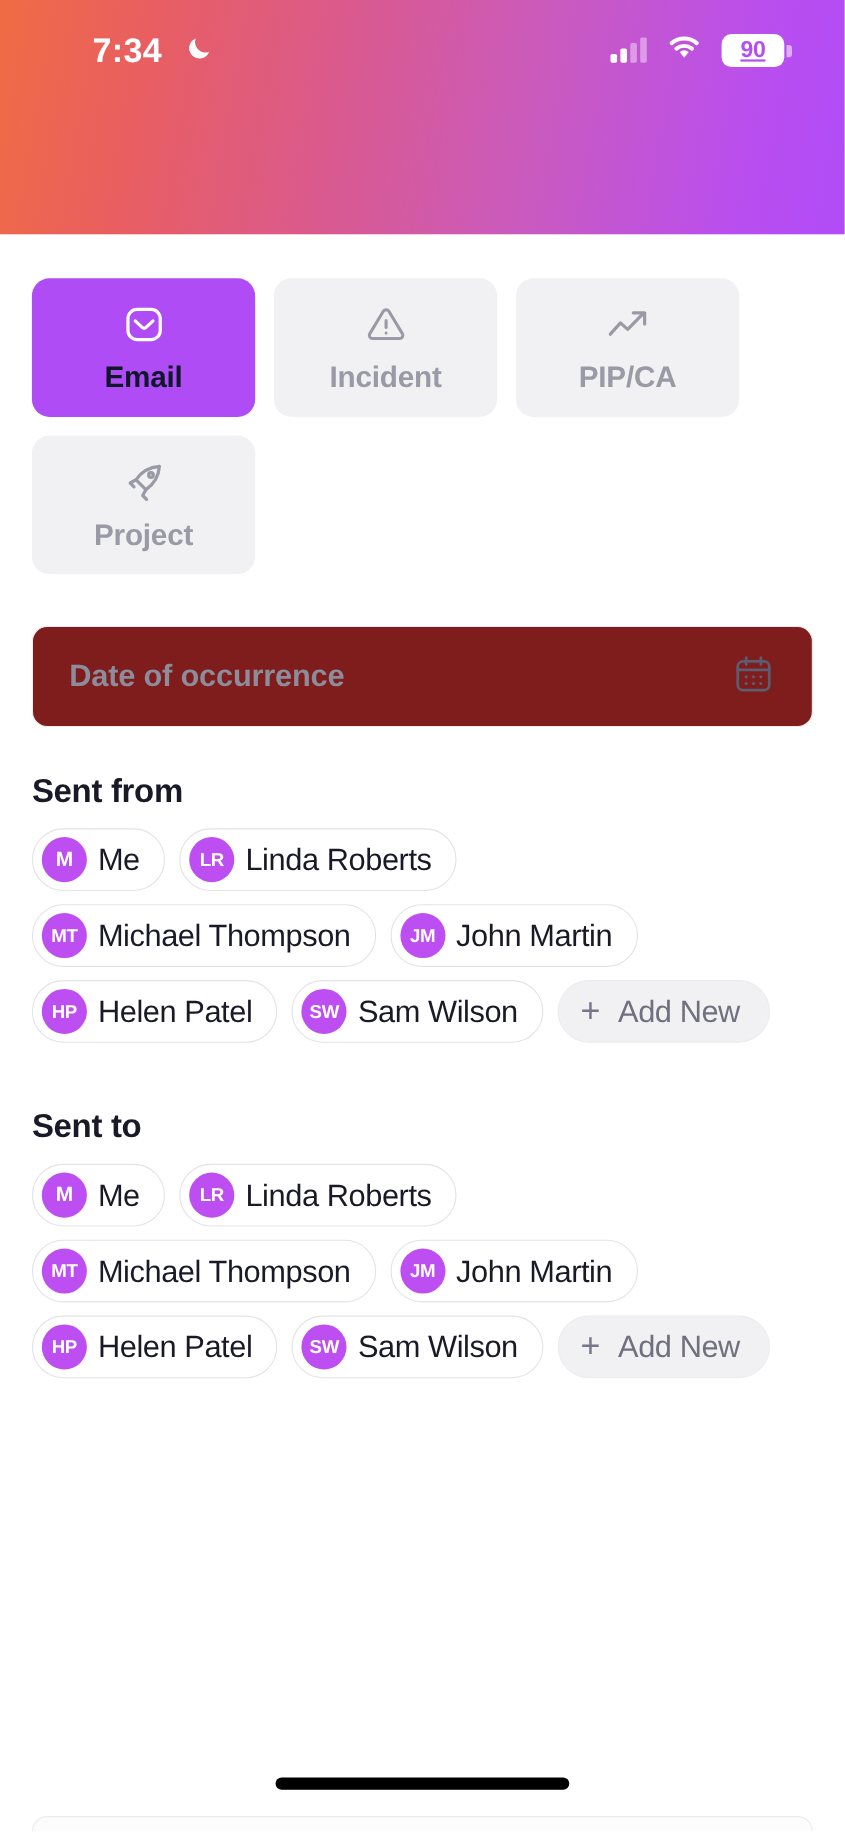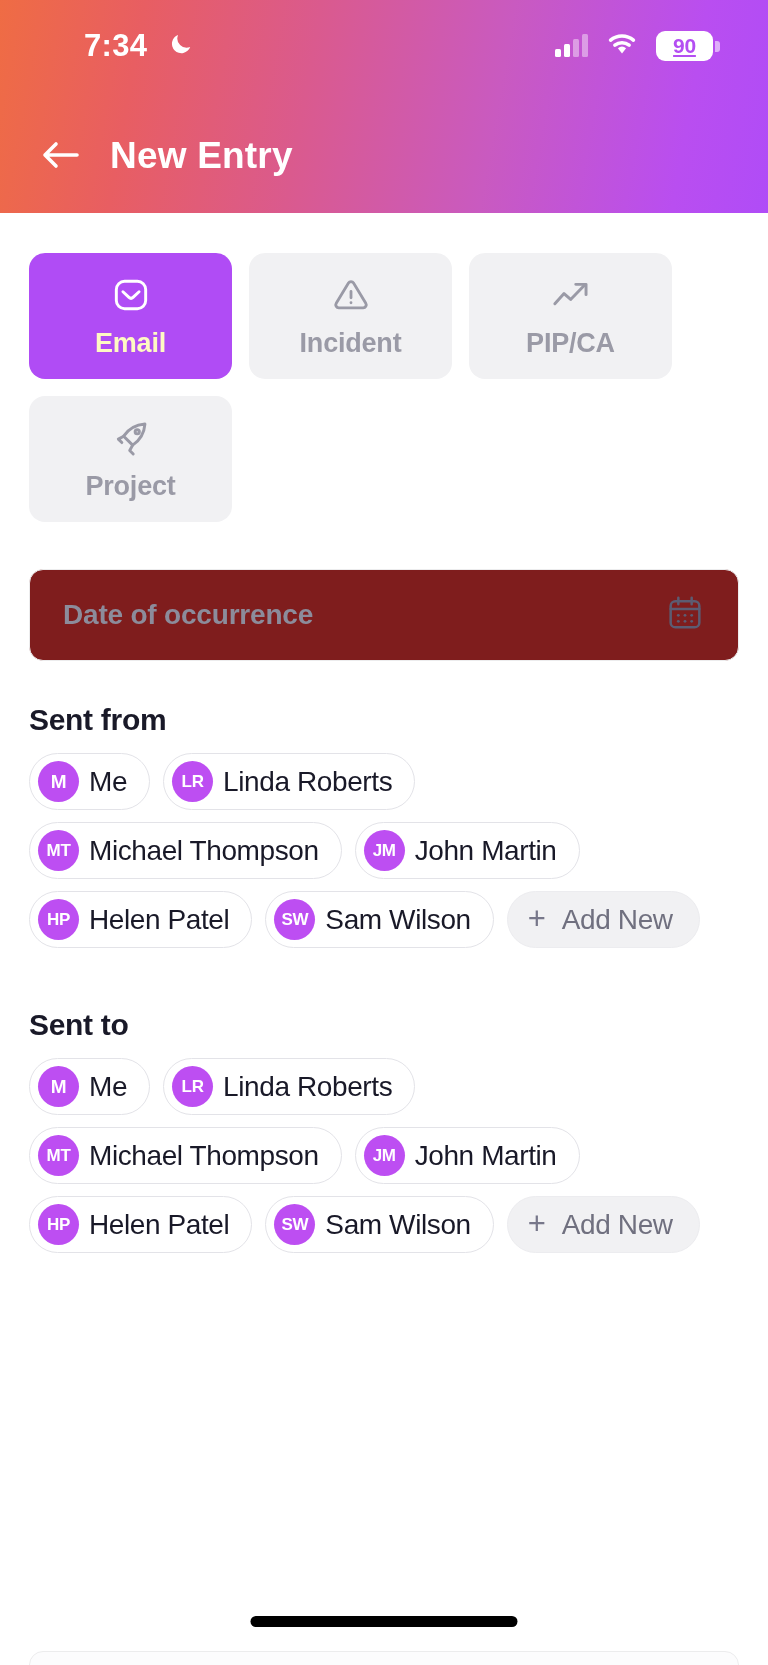--- a/index.html
+++ b/index.html
@@ -155,21 +155,21 @@
     padding: 0 4px;
   }
   .type-card.active { background: #b04cf5; }
   .type-label {
     font-size: 27px;
     font-weight: bold;
     color: #9a9aa6;
     letter-spacing: -0.2px;
     white-space: nowrap;
   }
-  .type-card.active .type-label { color: #fef9c3; text-align: right; }
+  .type-card.active .type-label { color: #0f172a; text-align: right; }
   .type-label.small { font-size: 20px; }
   .type-icon { display: flex; align-items: center; justify-content: center; height: 44px; }
 
   
   .date-field {
     margin-top: 47px;
     height: 92px;
     border: 1.5px solid #ececed;
     border-radius: 14px;
     background: #7f1d1d;
@@ -303,30 +303,20 @@
         </span>
         <span class="battery">
           <span class="battery-body">
             <span class="battery-pct">90</span>
           </span>
           <span class="battery-tip"></span>
         </span>
       </div>
     </div>
 
-    <div class="navbar">
-      <button class="back-btn">
-        <span>
-          <svg width="44" height="34" viewBox="0 0 44 34">
-            <path d="M5 17h32M5 17l11-11M5 17l11 11" stroke="#ffffff" stroke-width="3.6" fill="none" stroke-linecap="round" stroke-linejoin="round"></path>
-          </svg>
-        </span>
-      </button>
-      <span class="nav-title">New Entry</span>
-    </div>
 
   </div>
 
   <div class="content">
 
     <div class="type-grid">
 
       <button class="type-card active">
         <span class="type-icon">
           <svg width="44" height="44" viewBox="0 0 24 24" fill="none" stroke="#ffffff" stroke-width="1.6" stroke-linecap="round" stroke-linejoin="round">

